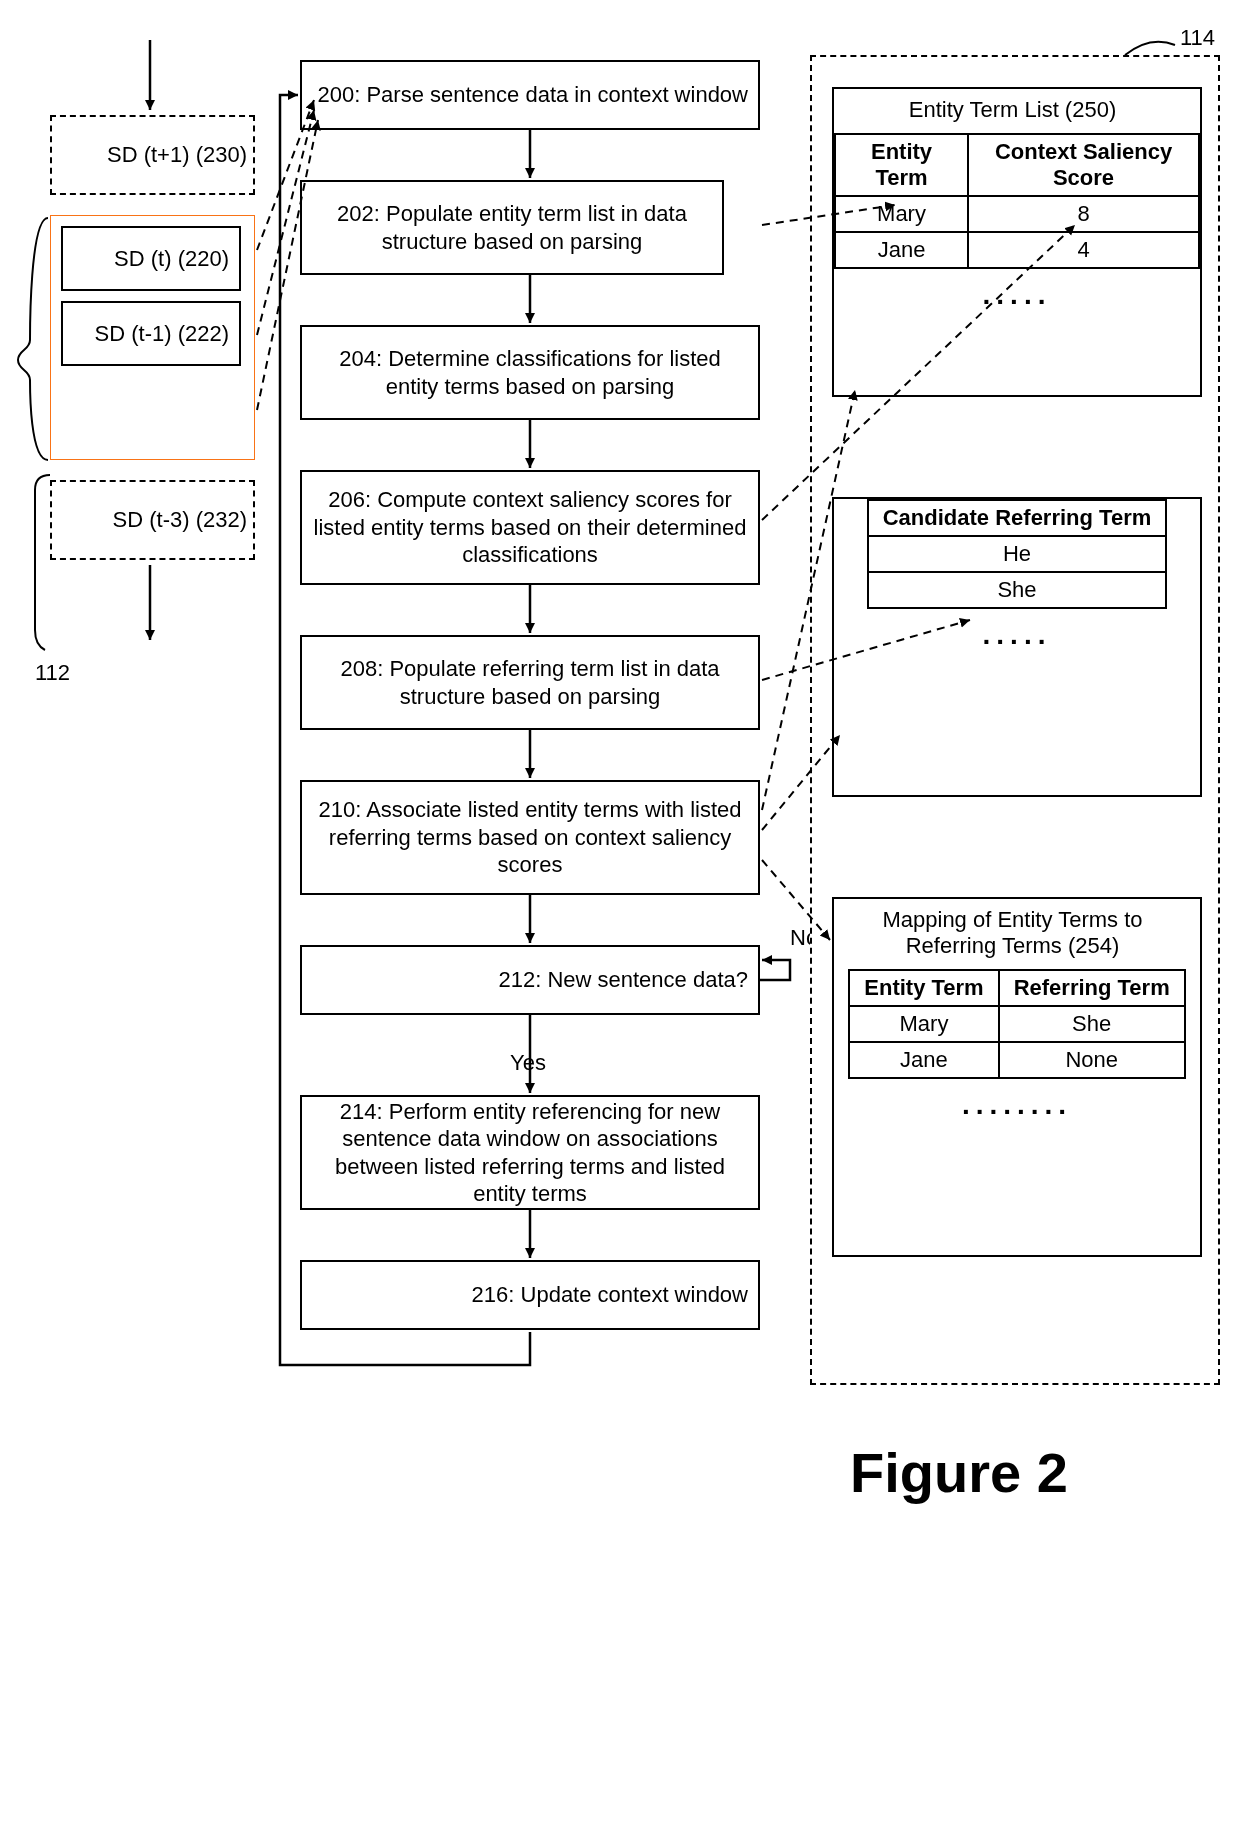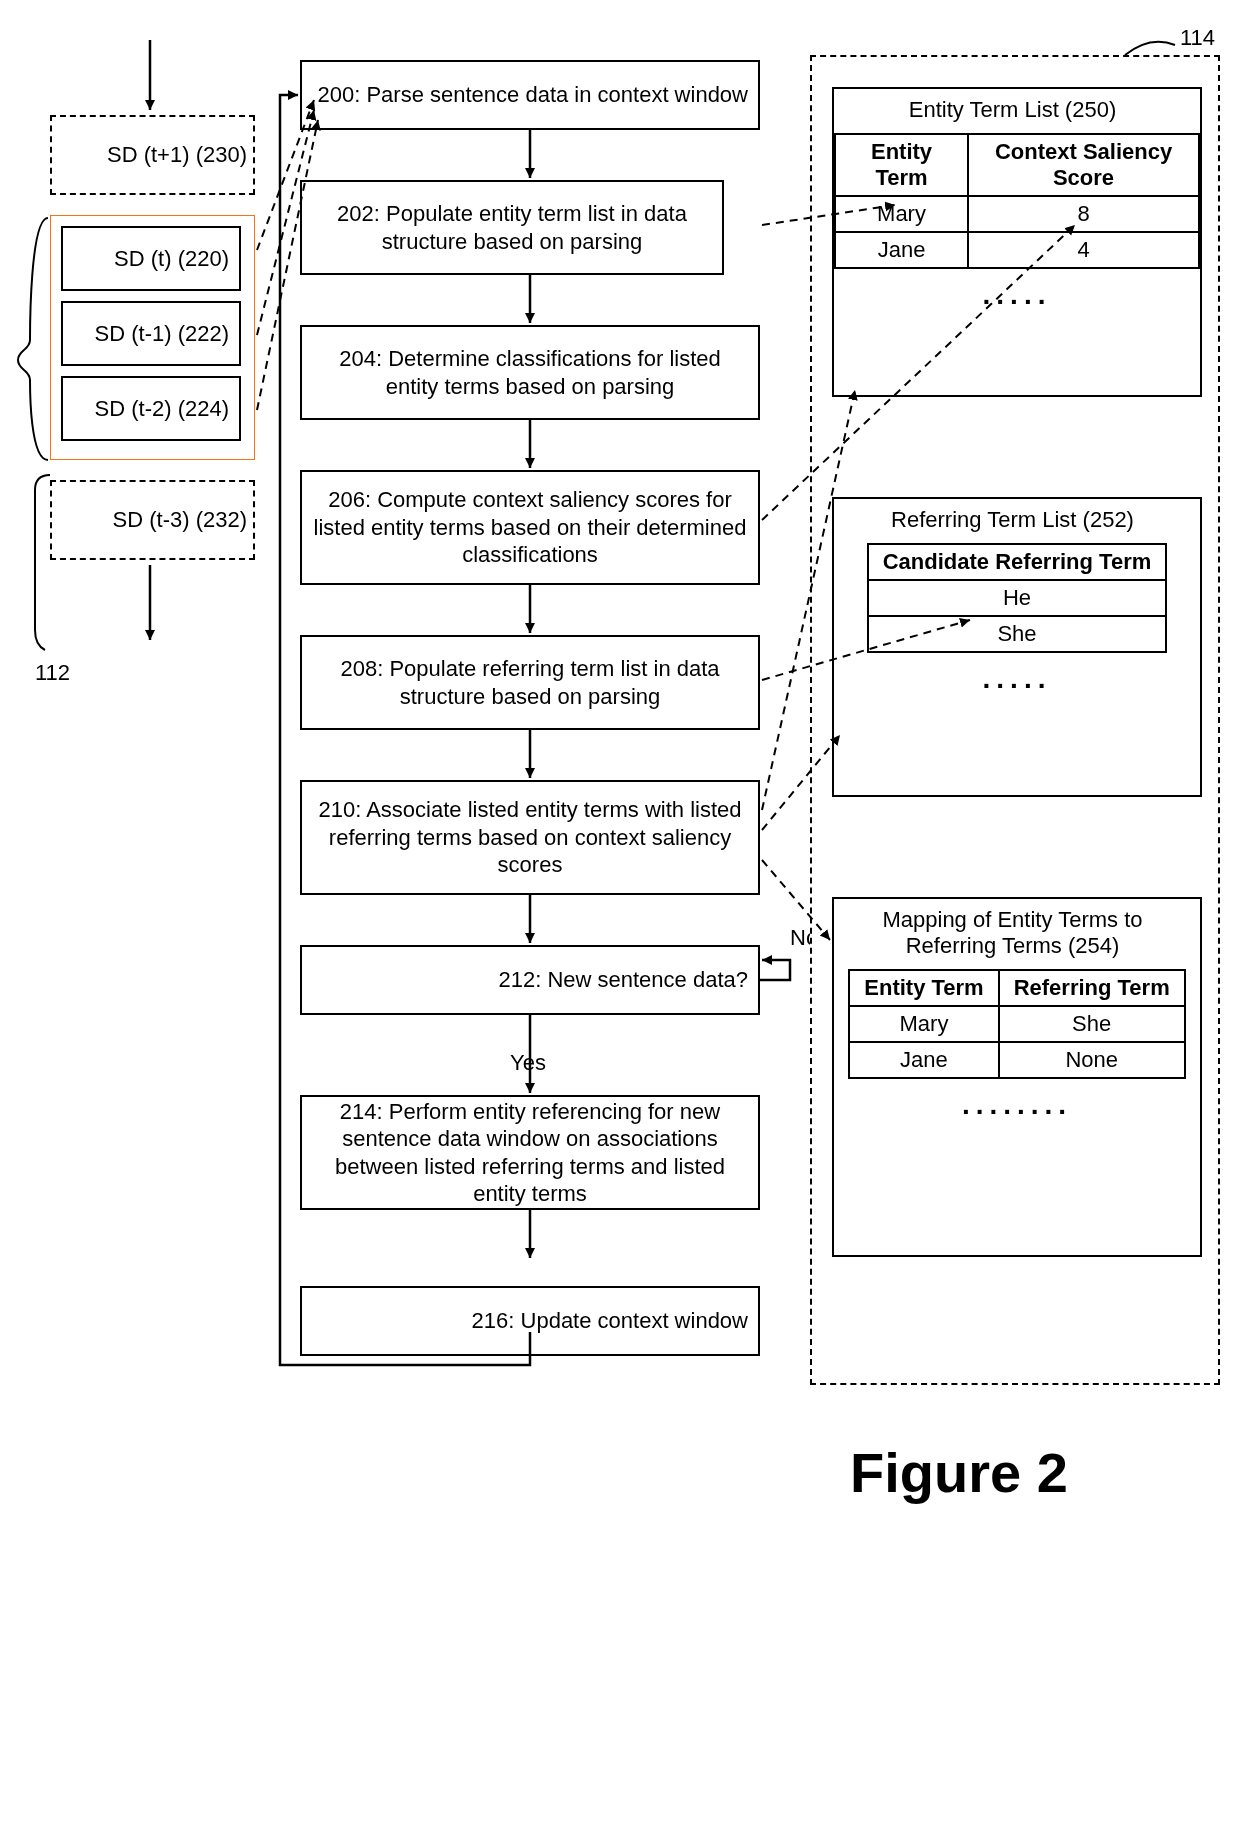--- a/index.html
+++ b/index.html
@@ -103,23 +103,20 @@
     <span>SD (t+1) (230)</span>
   </div>
 
   <div class="thick-box" style="left:50px; top:215px; width:205px; height:245px;">
     <div class="box" style="left:10px; top:10px; width:180px; height:65px; position:absolute;">
       <span>SD (t) (220)</span>
     </div>
     <div class="box" style="left:10px; top:85px; width:180px; height:65px; position:absolute;">
       <span>SD (t-1) (222)</span>
     </div>
-    <div class="box" style="left:10px; top:160px; width:180px; height:65px; position:absolute;">
-      <span>SD (t-2) (224)</span>
-    </div>
   </div>
 
   <div class="dashed-box" style="left:50px; top:480px; width:205px; height:80px;">
     <span>SD (t-3) (232)</span>
   </div>
 
   <div class="label" style="left:35px; top:660px;">112</div>
 
   <div class="box" style="left:300px; top:60px; width:460px; height:70px;">
     <span>200:  Parse sentence data in context window</span>
@@ -138,21 +135,21 @@
   </div>
   <div class="box" style="left:300px; top:780px; width:460px; height:115px;">
     <span>210:  Associate listed entity terms with listed referring terms based on context saliency scores</span>
   </div>
   <div class="box" style="left:300px; top:945px; width:460px; height:70px;">
     <span>212:  New sentence data?</span>
   </div>
   <div class="box" style="left:300px; top:1095px; width:460px; height:115px;">
     <span>214:  Perform entity referencing for new sentence data window on associations between listed referring terms and listed entity terms</span>
   </div>
-  <div class="box" style="left:300px; top:1260px; width:460px; height:70px;margin-top:26px;">
+  <div class="box" style="left:300px; top:1260px; width:460px; height:70px;">
     <span>216:  Update context window</span>
   </div>
 
   <div class="label" style="left:510px; top:1050px;">Yes</div>
   <div class="label" style="left:790px; top:925px;">No</div>
 
   <div class="dashed-box" style="left:810px; top:55px; width:410px; height:1330px; align-items:flex-start; justify-content:flex-start; padding:0;">
 
     <div class="panel" style="left:20px; top:30px; width:370px; height:310px;">
       <div class="panel-title">Entity Term List (250)</div>
@@ -169,21 +166,20 @@
         <tr>
           <td>Jane</td>
           <td>4</td>
         </tr>
       </tbody>
         </table>
       <div class="dots">.....</div>
     </div>
 
     <div class="panel" style="left:20px; top:440px; width:370px; height:300px;">
-      <div class="panel-title">Referring Term List (252)</div>
       <table class="data-table">
         <tbody>
             <tr>
               <th>Candidate Referring Term</th>
             </tr>
         <tr>
               <td>He</td>
             </tr>
         <tr>
               <td>She</td>

